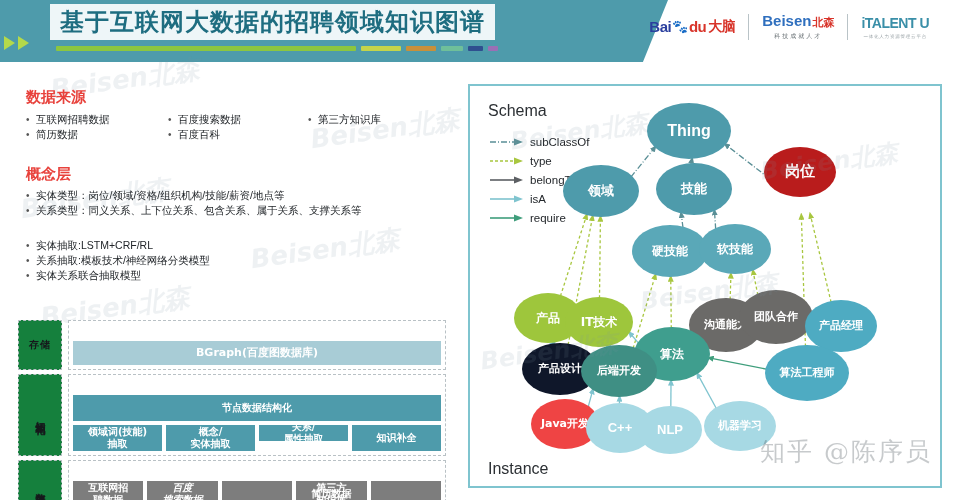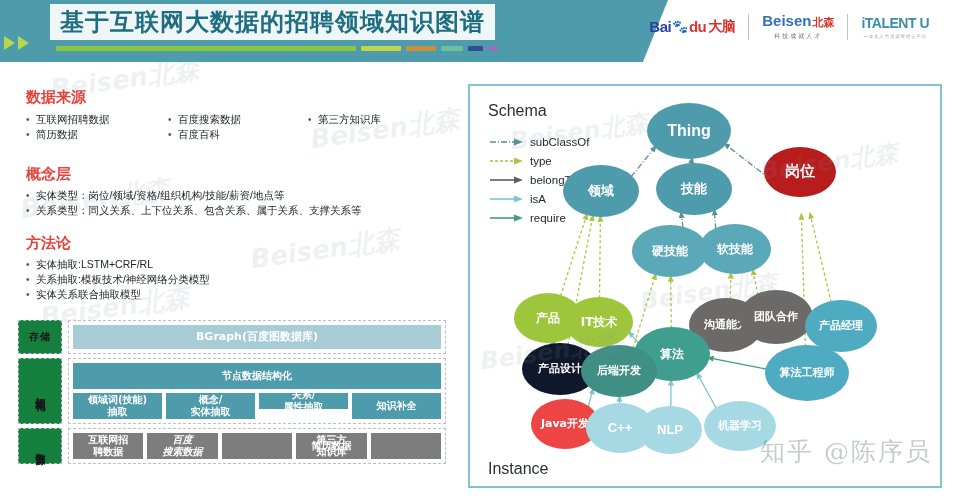--- a/index.html
+++ b/index.html
@@ -97,21 +97,21 @@
     padding: 4px; background: #fff;
   }
   .cell {
     display: flex; align-items: center; justify-content: center; text-align: center;
     color: #fff; font-weight: bold; font-size: 10px; line-height: 12px;
     font-family: "DejaVu Sans", sans-serif;
   }
   .cell.bg { background: #a8ccd6; color: #ffffff; height: 24px; font-size: 11px; }
   .cell.teal { background: #4e9bab; }
   .cell.gray { background: #7d7d7d; }
-  .rowflex { display: flex; gap: 4px; }
+  .rowflex { display: flex; gap: 4px; margin-top: 16px; }
   .rowflex + .rowflex { margin-top: 4px; }
 
   
   .graph {
     position: absolute; left: 468px; top: 84px; width: 474px; height: 404px;
     border: 2px solid #7fc4cf; background: #ffffff;
   }
   .g-title {
     position: absolute; font-size: 16px; color: #2b2f33; font-weight: normal;
     font-family: "Liberation Sans", sans-serif;
@@ -238,21 +238,20 @@
             <span class="tx">实体类型：岗位/领域/资格/组织机构/技能/薪资/地点等</span>
           </div>
         <div class="bl">
             <span class="dot">•</span>
             <span class="tx">关系类型：同义关系、上下位关系、包含关系、属于关系、支撑关系等</span>
           </div>
       </div>
     </div>
 
     <div style="position:absolute; left:26px; top:172px;">
-      <div class="sec-h">方法论</div>
       <div class="bullets">
         <div class="bl">
             <span class="dot">•</span>
             <span class="tx">实体抽取:LSTM+CRF/RL</span>
           </div>
         <div class="bl">
             <span class="dot">•</span>
             <span class="tx">关系抽取:模板技术/神经网络分类模型</span>
           </div>
         <div class="bl">

